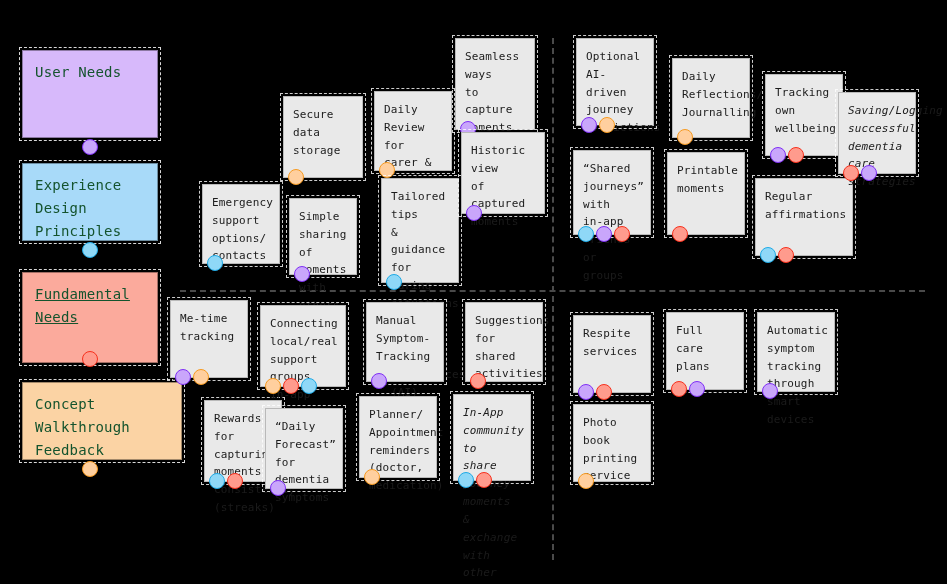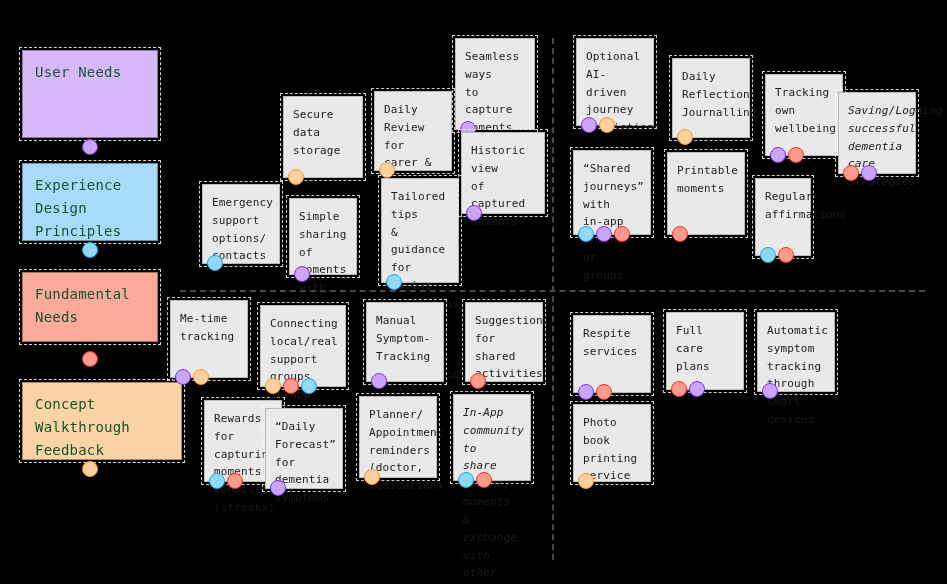--- a/index.html
+++ b/index.html
@@ -82,21 +82,21 @@
       <div class="legend-card" style="left: 22px; top: 50px; width: 136px; height: 88px; background: rgb(215, 185, 251);">
         <span class="ltext">User Needs</span>
       </div>
       <div class="legend-dot purple" style="left: 82px; top: 139px; background: rgb(201, 166, 251); border-color: rgb(127, 47, 245);"></div>
       <div class="legend-card" style="left: 22px; top: 163px; width: 136px; height: 78px; background: rgb(168, 218, 249);">
         <span class="ltext">Experience
 Design
 Principles</span>
       </div>
       <div class="legend-dot blue" style="left: 82px; top: 242px; background: rgb(143, 216, 247); border-color: rgb(31, 170, 230);"></div>
-      <div class="legend-card" style="left: 22px; top: 272px; width: 136px; height: 70px; background: rgb(251, 170, 156);">
+      <div class="legend-card" style="left: 22px; top: 272px; width: 136px; height: 91px; background: rgb(251, 170, 156); text-decoration: underline;">
         <span class="ltext">Fundamental
 Needs</span>
       </div>
       <div class="legend-dot red" style="left: 82px; top: 351px; background: rgb(255, 155, 141); border-color: rgb(247, 48, 29);"></div>
       <div class="legend-card" style="left: 22px; top: 382px; width: 160px; height: 78px; background: rgb(251, 211, 164);">
         <span class="ltext">Concept
 Walkthrough
 Feedback</span>
       </div>
       <div class="legend-dot orange" style="left: 82px; top: 461px; background: rgb(255, 207, 158); border-color: rgb(247, 154, 32);"></div>
@@ -201,21 +201,21 @@
         </div>
       </div>
       <div class="note" style="left: 765px; top: 74px; width: 78px; height: 82px;">
         <span class="ntext">Tracking own
 wellbeing</span>
         <div class="dots">
           <span class="dot purple"></span>
           <span class="dot red"></span>
         </div>
       </div>
-      <div class="note" style="left: 755px; top: 178px; width: 56px; height: 78px;">
+      <div class="note" style="left: 755px; top: 178px; width: 98px; height: 78px;">
         <span class="ntext">Regular
 affirmations</span>
         <div class="dots">
           <span class="dot blue"></span>
           <span class="dot red"></span>
         </div>
       </div>
       <div class="note" style="left: 838px; top: 92px; width: 78px; height: 82px; font-style: italic;">
         <span class="ntext">Saving/Logging
 successful

